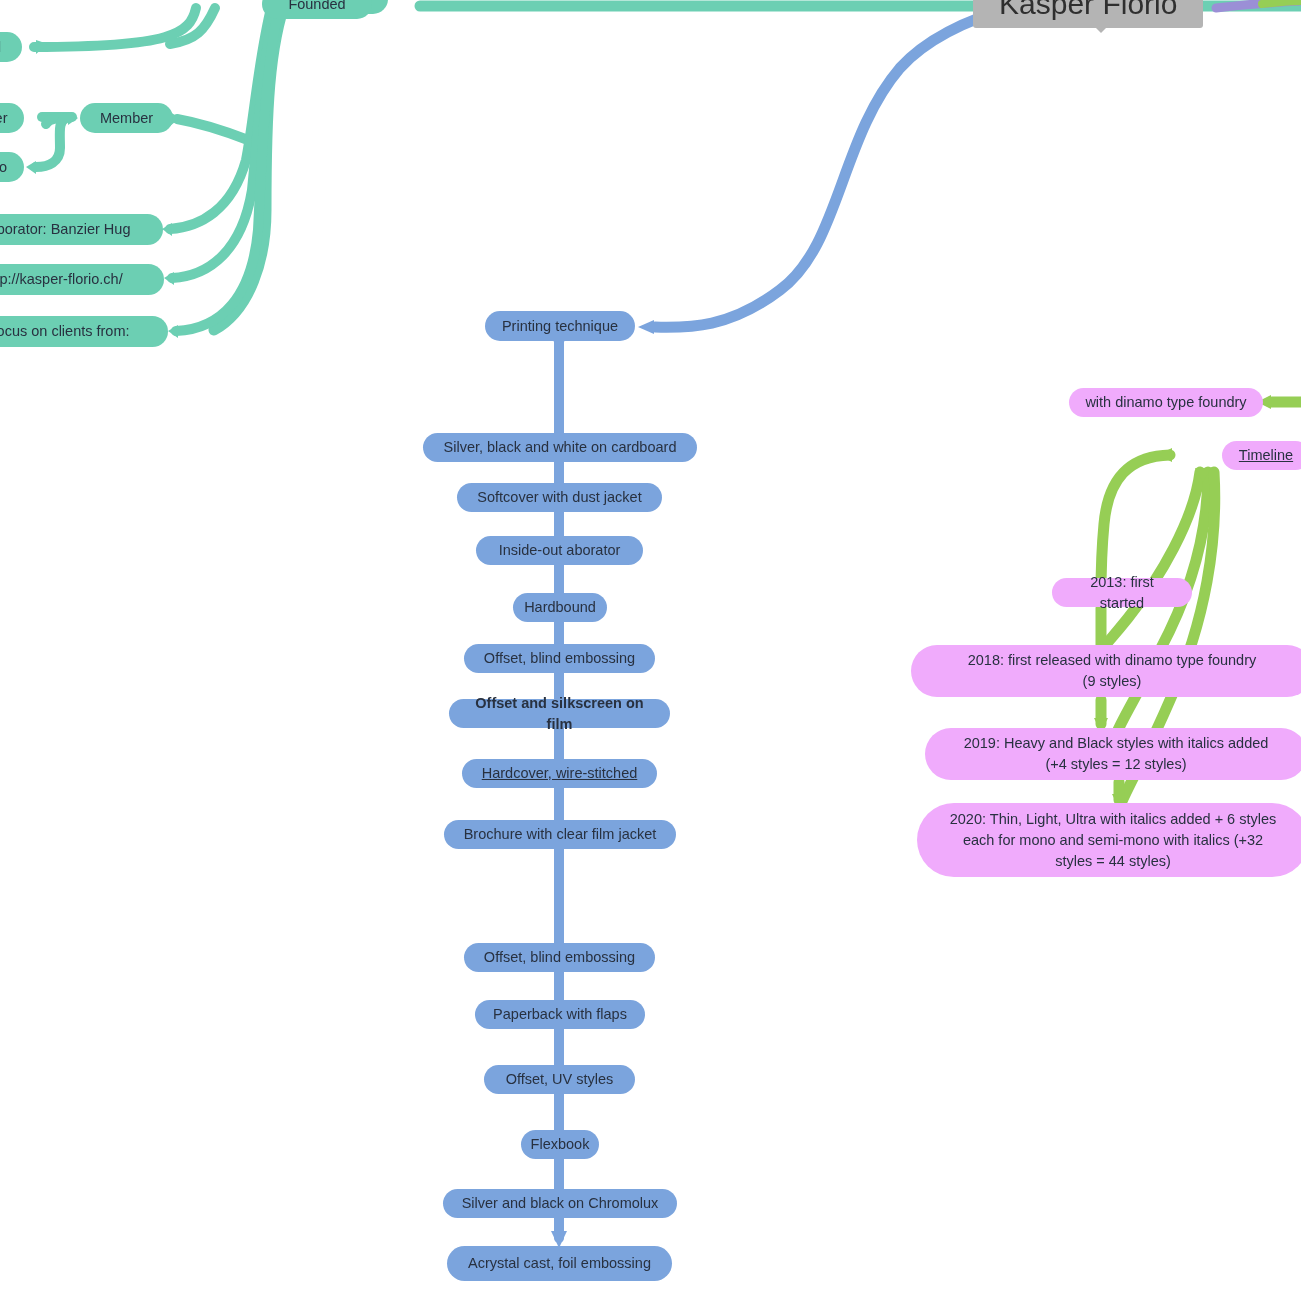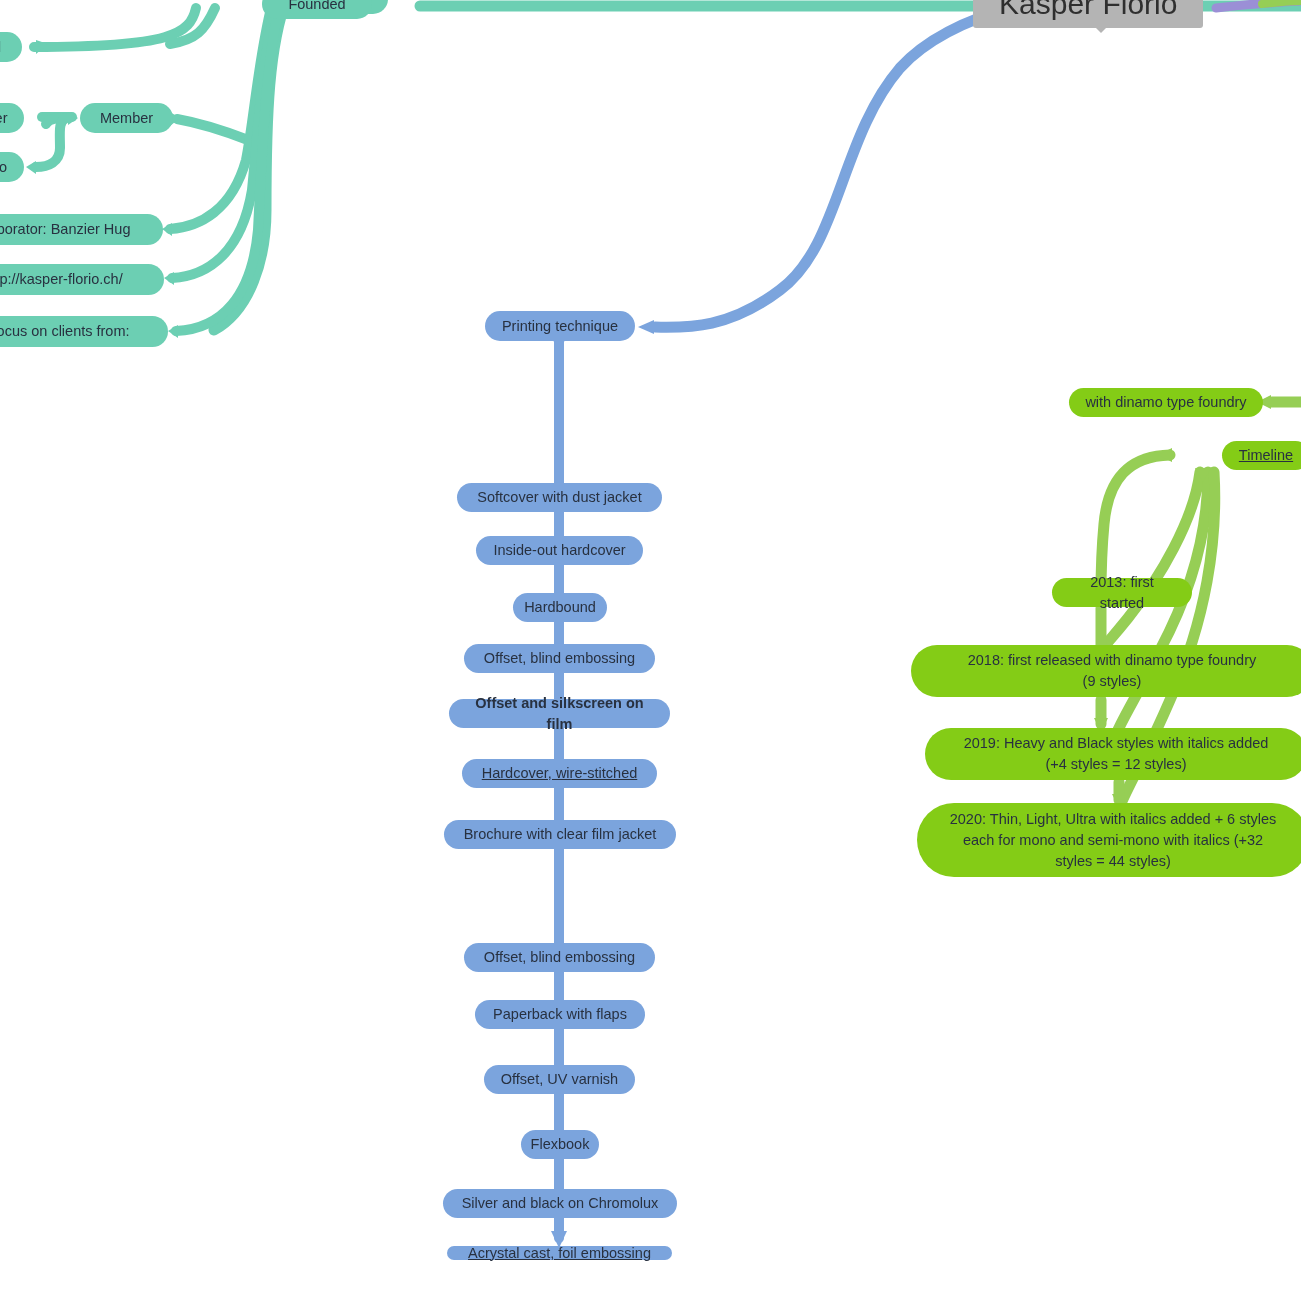--- a/index.html
+++ b/index.html
@@ -18,21 +18,21 @@
     text-align:center;
     border-radius:999px;
     font-size:14.5px;
     line-height:21px;
     color:#283140;
     padding:5px 14px;
     white-space:pre-line;
   }
   .teal{background:#6ccfb3;}
   .blue{background:#7ba4dd;}
-  .green{background:#84cc16;}
+  .green{background:#f0abfc;}
 
   
   #title-box{
     position:absolute;
     background:#b4b4b4;
     color:#2f2f2f;
     font-size:30px;
     line-height:36px;
     padding:4px 26px 6px 26px;
     border-radius:3px;
@@ -170,25 +170,28 @@
   </div>
 
   <div class="node teal" style="left:-58px;top:316px;width:226px;height:31px;">
     <span>...focus on clients from:</span>
   </div>
 
   <div class="node blue" style="left:485px;top:311px;width:150px;height:30px;">
     <span>Printing technique</span>
   </div>
 
+  <div class="node blue" style="left:423px;top:433px;width:274px;height:29px;">
+    <span>Silver, black and white on cardboard</span>
+  </div>
   <div class="node blue" style="left:457px;top:483px;width:205px;height:29px;">
     <span>Softcover with dust jacket</span>
   </div>
   <div class="node blue" style="left:476px;top:536px;width:167px;height:29px;">
-    <span>Inside-out hardcover</span>
+    <span>Inside-out aborator</span>
   </div>
   <div class="node blue" style="left:513px;top:593px;width:94px;height:29px;">
     <span>Hardbound</span>
   </div>
   <div class="node blue" style="left:464px;top:644px;width:191px;height:29px;">
     <span>Offset, blind embossing</span>
   </div>
   <div class="node blue" style="left:449px;top:699px;width:221px;height:29px;font-weight:bold;">
     <span>Offset and silkscreen on film</span>
   </div>
@@ -198,29 +201,29 @@
   <div class="node blue" style="left:444px;top:820px;width:232px;height:29px;">
     <span>Brochure with clear film jacket</span>
   </div>
   <div class="node blue" style="left:464px;top:943px;width:191px;height:29px;">
     <span>Offset, blind embossing</span>
   </div>
   <div class="node blue" style="left:475px;top:1000px;width:170px;height:29px;">
     <span>Paperback with flaps</span>
   </div>
   <div class="node blue" style="left:484px;top:1065px;width:151px;height:29px;">
-    <span>Offset, UV varnish</span>
+    <span>Offset, UV styles</span>
   </div>
   <div class="node blue" style="left:521px;top:1130px;width:78px;height:29px;">
     <span>Flexbook</span>
   </div>
   <div class="node blue" style="left:443px;top:1189px;width:234px;height:29px;">
     <span>Silver and black on Chromolux</span>
   </div>
-  <div class="node blue" style="left:447px;top:1246px;width:225px;height:14px;text-decoration:underline;">
+  <div class="node blue" style="left:447px;top:1246px;width:225px;height:35px;">
     <span>Acrystal cast, foil embossing</span>
   </div>
 
   <div class="node green" style="left:1069px;top:388px;width:194px;height:29px;">
     <span>with dinamo type foundry</span>
   </div>
 
   <div class="node green" style="left:1222px;top:441px;width:88px;height:29px;text-decoration:underline;">
     <span>Timeline</span>
   </div>

